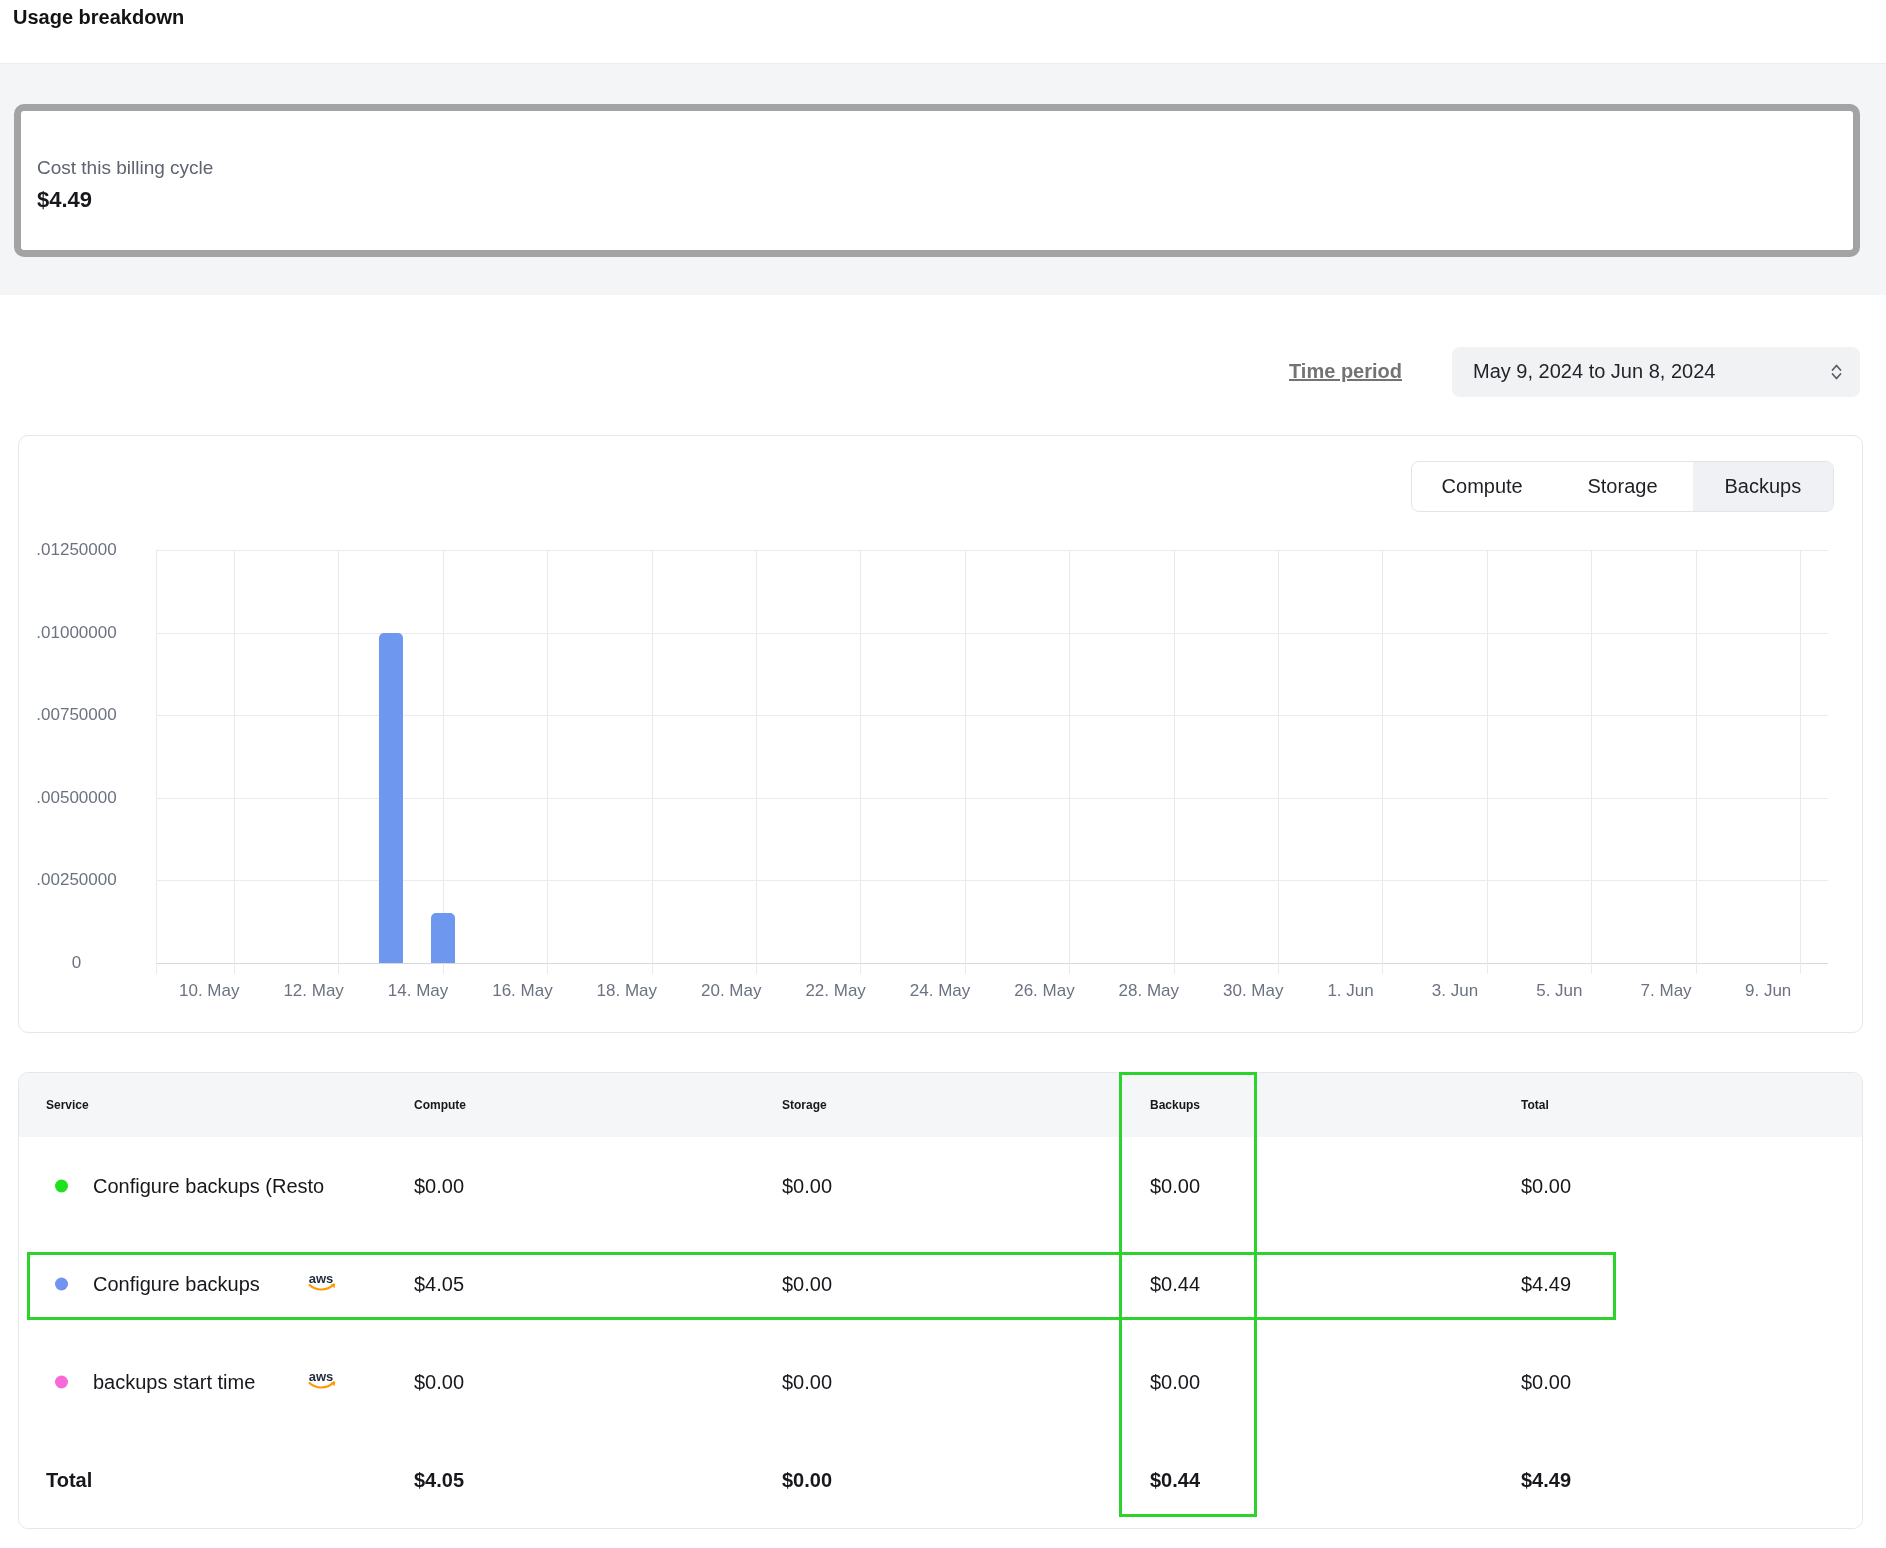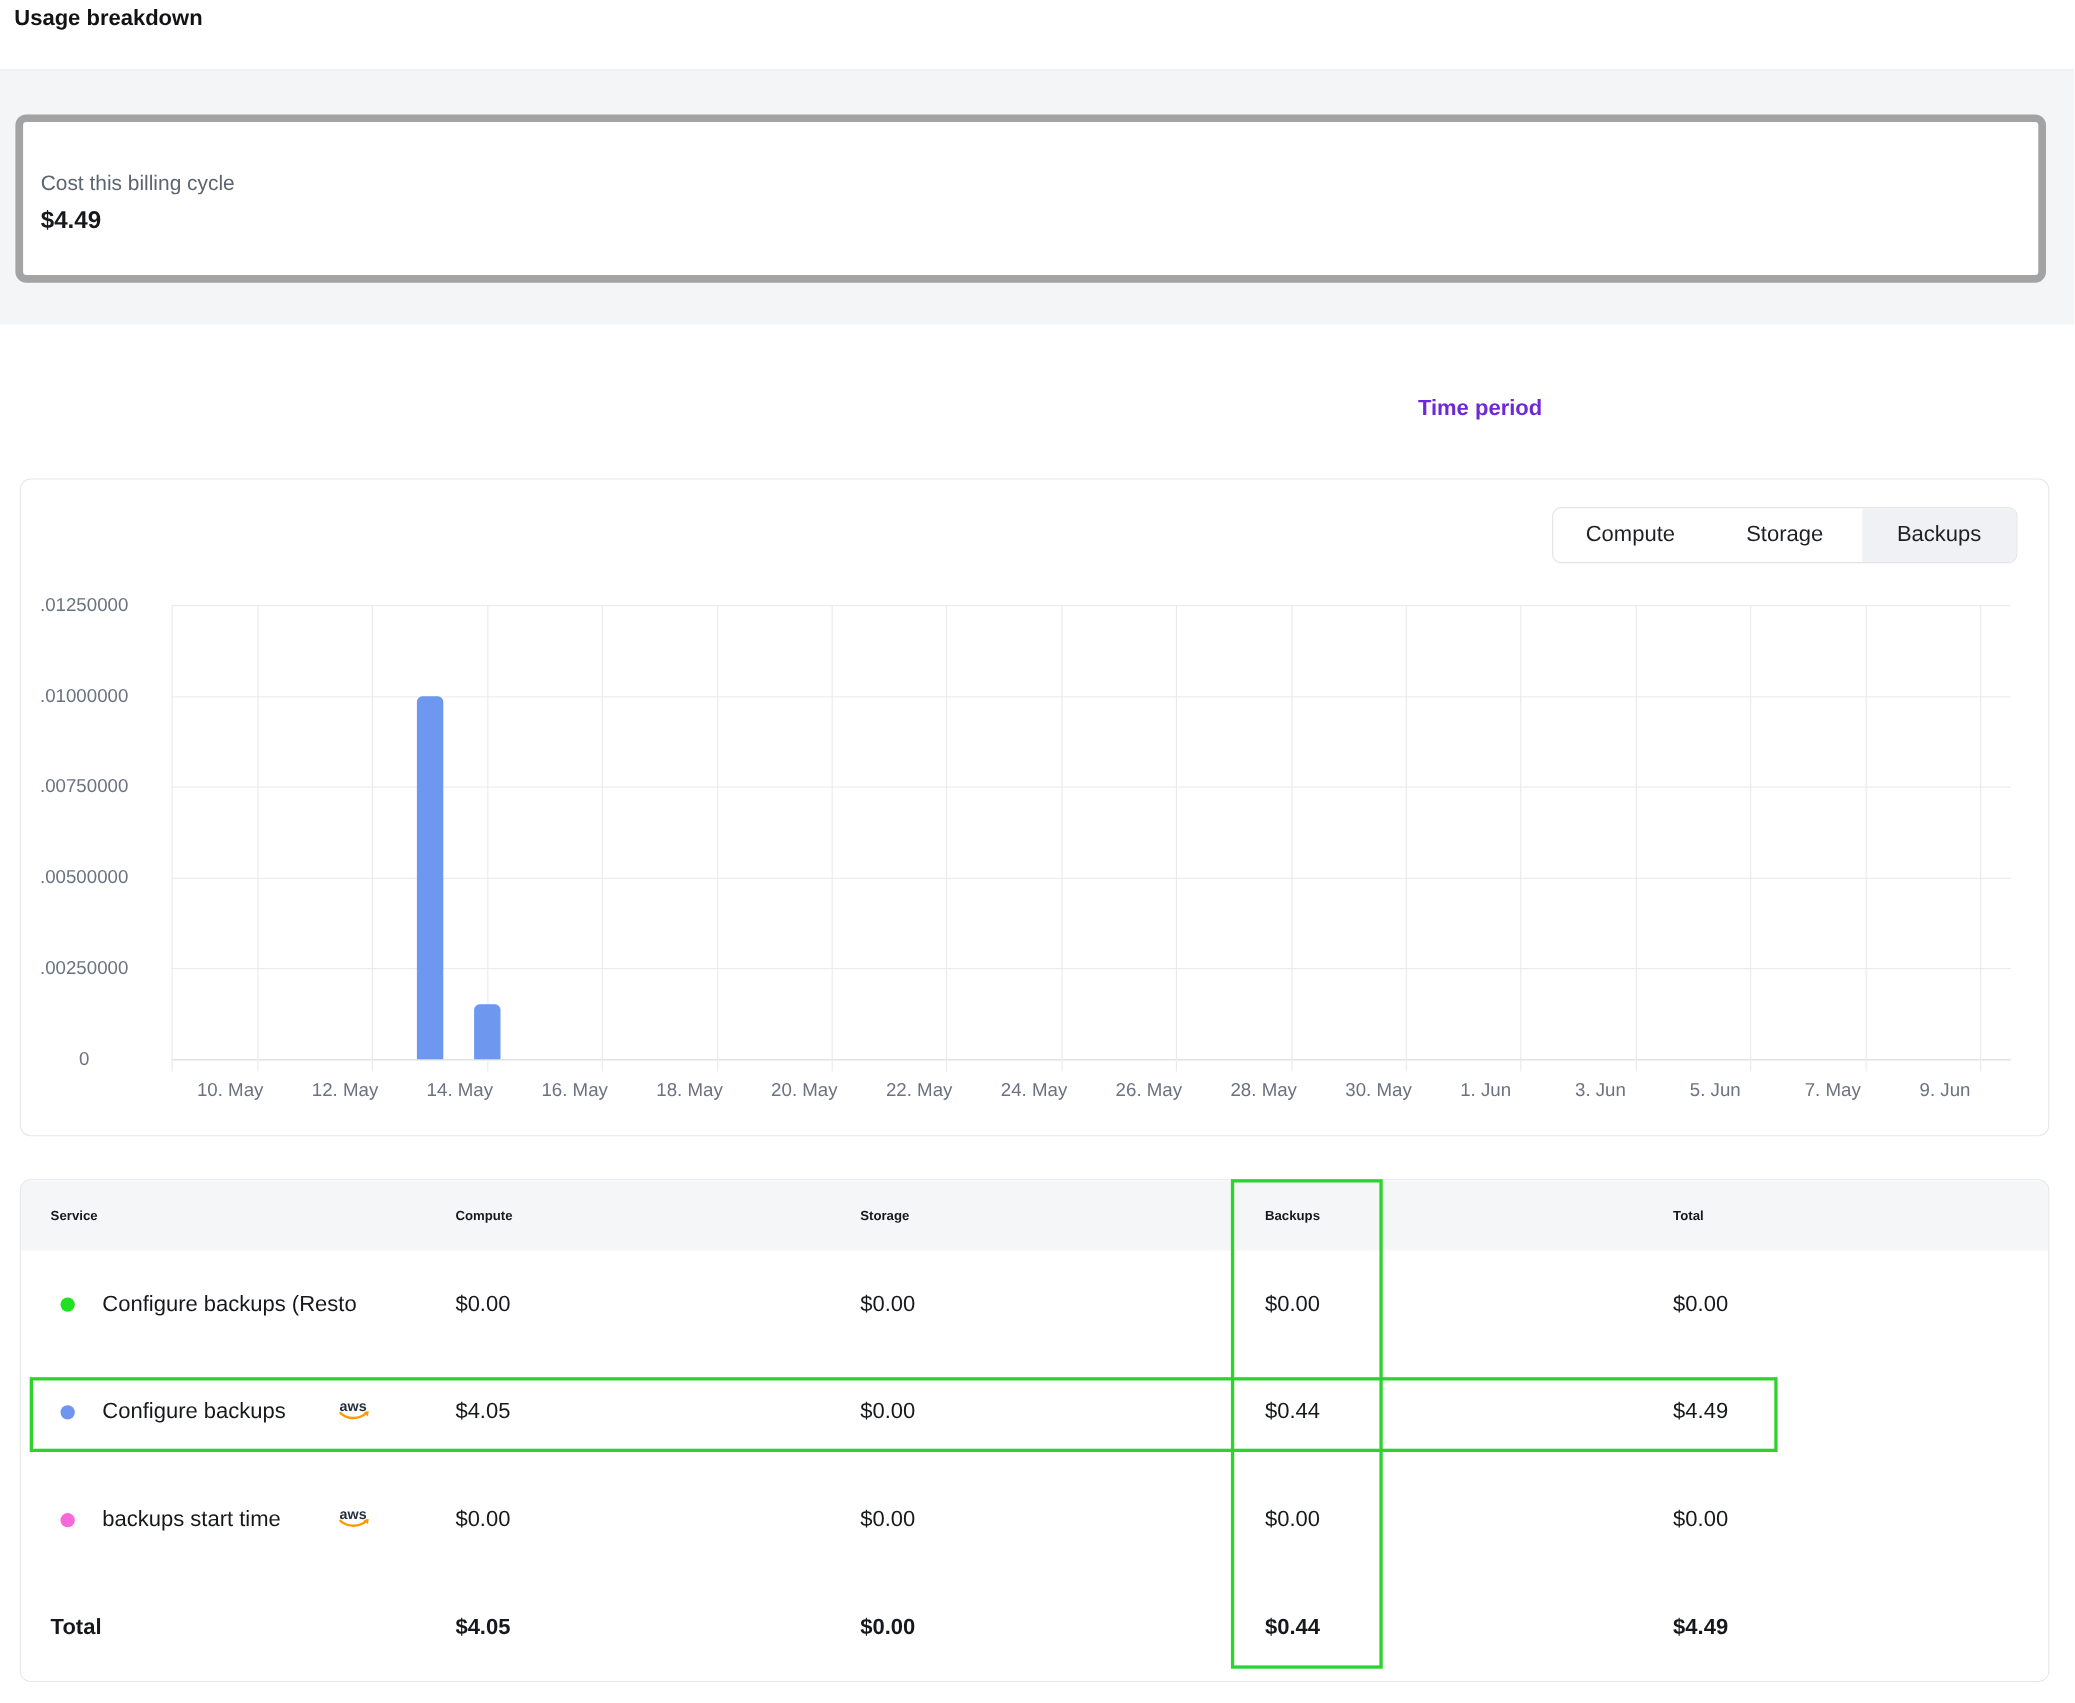--- a/index.html
+++ b/index.html
@@ -22,21 +22,21 @@
   }
   .cost-card {
     position: absolute; left: 14px; top: 40px; width: 1846px; height: 153px;
     background: #ffffff; border: 7px solid #a3a3a3; border-radius: 10px;
   }
   .cost-label { position: absolute; left: 16px; top: 46px; font-size: 19px; color: #5d6470; }
   .cost-amount { position: absolute; left: 16px; top: 76px; font-size: 22px; font-weight: 700; color: #17181c; }
 
   .time-period-label {
     position: absolute; left: 1289px; top: 360px; width: 132px;
-    font-size: 20px; font-weight: 700; color: #6d28d9;
+    font-size: 20px; font-weight: 700; color: #737373; text-decoration: underline;
   }
   .time-period-select {
     position: absolute; left: 1452px; top: 347px; width: 408px; height: 50px;
     background: #f1f2f4; border-radius: 8px; cursor: pointer;
   }
   .time-period-value {
     position: absolute; left: 21px; top: 13px; font-size: 20px; color: #1f2228;
   }
   .updown-icon { position: absolute; right: 16px; top: 14px; }
 
@@ -120,20 +120,29 @@
   <div class="page-title">Usage breakdown</div>
 
   <div class="gray-band">
     <div class="cost-card">
       <div class="cost-label">Cost this billing cycle</div>
       <div class="cost-amount">$4.49</div>
     </div>
   </div>
 
   <div class="time-period-label">Time period</div>
+  <div class="time-period-select">
+    <span class="time-period-value">May 9, 2024 to Jun 8, 2024</span>
+    <span class="updown-icon">
+      <svg width="15" height="22" viewBox="0 0 15 22">
+        <path d="M3.5 9 L7.5 4.5 L11.5 9" fill="none" stroke="#565b66" stroke-width="1.7" stroke-linecap="round" stroke-linejoin="round"></path>
+        <path d="M3.5 13 L7.5 17.5 L11.5 13" fill="none" stroke="#565b66" stroke-width="1.7" stroke-linecap="round" stroke-linejoin="round"></path>
+      </svg>
+    </span>
+  </div>
 
   <div class="chart-panel">
     <div class="chart-tabs">
       <button class="chart-tab">Compute</button>
       <button class="chart-tab">Storage</button>
       <button class="chart-tab selected">Backups</button>
     </div>
     <div class="plot" id="plot">
         <div class="gridline-h" style="top: 114px;"></div>
         <div class="ylabel" style="top: 105px;">.01250000</div>

